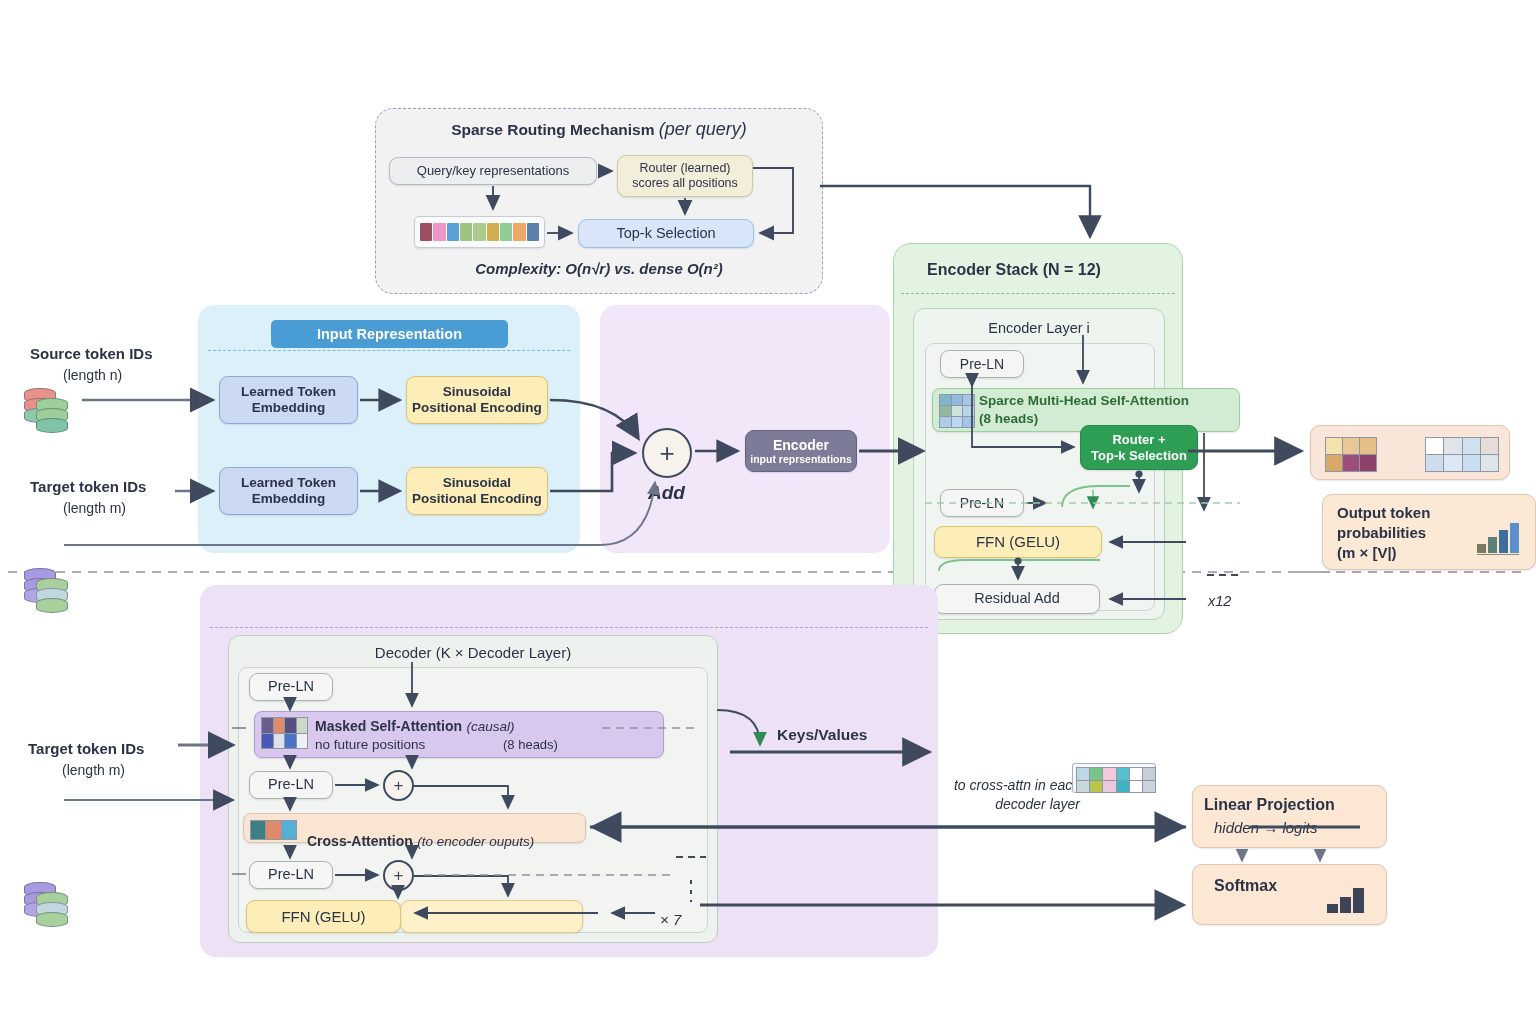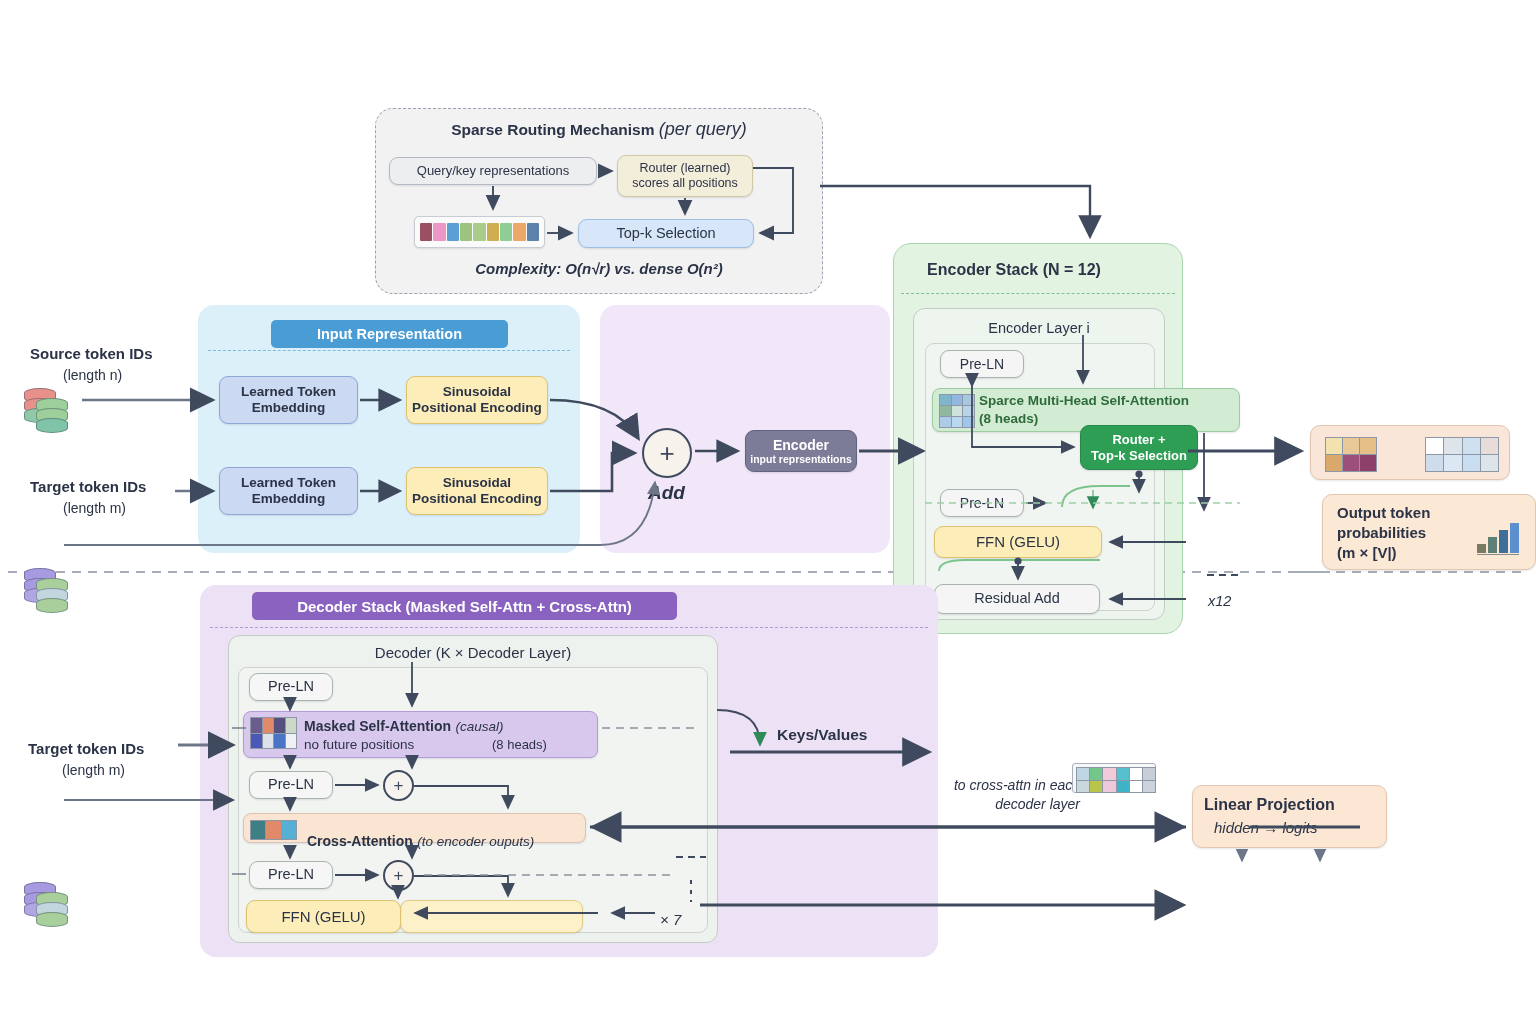--- a/index.html
+++ b/index.html
@@ -234,35 +234,32 @@
   <div class="abs rbox" style="left:934px;top:584px;width:166px;height:30px;background:#f4f5f4;border:1.3px solid #aab3ac;font-size:14.5px;">
     <span>Residual Add</span>
   </div>
 
   <div class="abs lbl" style="left:1208px;top:593px;font-size:14.5px;font-style:italic;">
     <span>x12</span>
   </div>
 
   <div class="abs panel" style="left:200px;top:585px;width:738px;height:372px;background:#ece1f5;"></div>
   <div class="abs" style="left:210px;top:627px;width:718px;height:0;border-top:1.6px dashed #b39ad8;"></div>
-  <div class="abs title-chip" style="left:252px;top:592px;width:425px;height:28px;background:#8a63c0;font-size:15px;">
-    <span>Decoder Stack  (Masked Self-Attn + Cross-Attn)</span>
-  </div>
 
   <div class="abs" style="left:228px;top:635px;width:490px;height:308px;background:#eef2ee;border:1.3px solid #c3ccc3;border-radius:12px;"></div>
   <div class="abs lbl" style="left:228px;top:644px;width:490px;text-align:center;font-size:15px;">
     <span>Decoder (K × Decoder Layer)</span>
   </div>
   <div class="abs" style="left:238px;top:667px;width:470px;height:266px;background:#f1f4f1;border:1.2px solid #ccd4cc;border-radius:9px;"></div>
 
   <div class="abs rbox" style="left:249px;top:673px;width:84px;height:28px;background:#f5f6f5;border:1.3px solid #aab3ac;font-size:14.5px;">
     <span>Pre-LN</span>
   </div>
 
-  <div class="abs" style="left:243px;top:711px;width:355px;height:47px;background:#d9c8ee;border:1.2px solid #b49ad6;border-radius:8px;box-shadow:0 1px 2px rgba(40,50,70,.12);">
+  <div class="abs" style="left:254px;top:711px;width:410px;height:47px;background:#d9c8ee;border:1.2px solid #b49ad6;border-radius:8px;box-shadow:0 1px 2px rgba(40,50,70,.12);">
     <div class="gridicon" id="dec-mask-grid" style="position:absolute;left:6px;top:5px;width:45px;height:30px;grid-template-columns:1fr 1fr 1fr 1fr;grid-template-rows:1fr 1fr;">
         <div style="background: rgb(106, 93, 142);"></div>
         <div style="background: rgb(224, 138, 106);"></div>
         <div style="background: rgb(86, 80, 127);"></div>
         <div style="background: rgb(204, 216, 200);"></div>
         <div style="background: rgb(74, 88, 184);"></div>
         <div style="background: rgb(223, 225, 234);"></div>
         <div style="background: rgb(74, 116, 198);"></div>
         <div style="background: rgb(238, 240, 245);"></div>
       </div>
@@ -385,20 +382,28 @@
         <i style="width: 9px; height: 54%; background: rgb(63, 110, 153);"></i>
         <i style="width: 9px; height: 72%; background: rgb(91, 143, 208);"></i>
       </div>
   </div>
 
   <div class="abs" style="left:1192px;top:785px;width:195px;height:63px;background:#fbe7d3;border:1.3px solid #e2c6b2;border-radius:10px;box-shadow:0 1px 2px rgba(40,50,70,.12);">
     <div style="position:absolute;left:11px;top:10px;font-size:16px;font-weight:bold;">Linear Projection</div>
     <div style="position:absolute;left:21px;top:33px;font-size:15px;font-style:italic;">hidden → logits</div>
   </div>
 
+  <div class="abs" style="left:1192px;top:864px;width:195px;height:61px;background:#fbe7d3;border:1.3px solid #e2c6b2;border-radius:10px;box-shadow:0 1px 2px rgba(40,50,70,.12);">
+    <div style="position:absolute;left:21px;top:12px;font-size:16px;font-weight:bold;">Softmax</div>
+    <div id="softmax-bars" class="barchart" style="position:absolute;right:22px;bottom:11px;height:34px;">
+        <i style="width: 11px; height: 26%; background: rgb(60, 68, 86);"></i>
+        <i style="width: 11px; height: 46%; background: rgb(60, 68, 86);"></i>
+        <i style="width: 11px; height: 74%; background: rgb(60, 68, 86);"></i>
+      </div>
+  </div>
 
   <svg class="layer">
     <g fill="none" stroke="#3f4a5e" stroke-width="1.9" marker-end="url(#ah)">
 
       <path d="M598,171 L612,171"></path>
 
       <path d="M493,186 L493,209"></path>
 
       <path d="M685,198 L685,214"></path>
 

